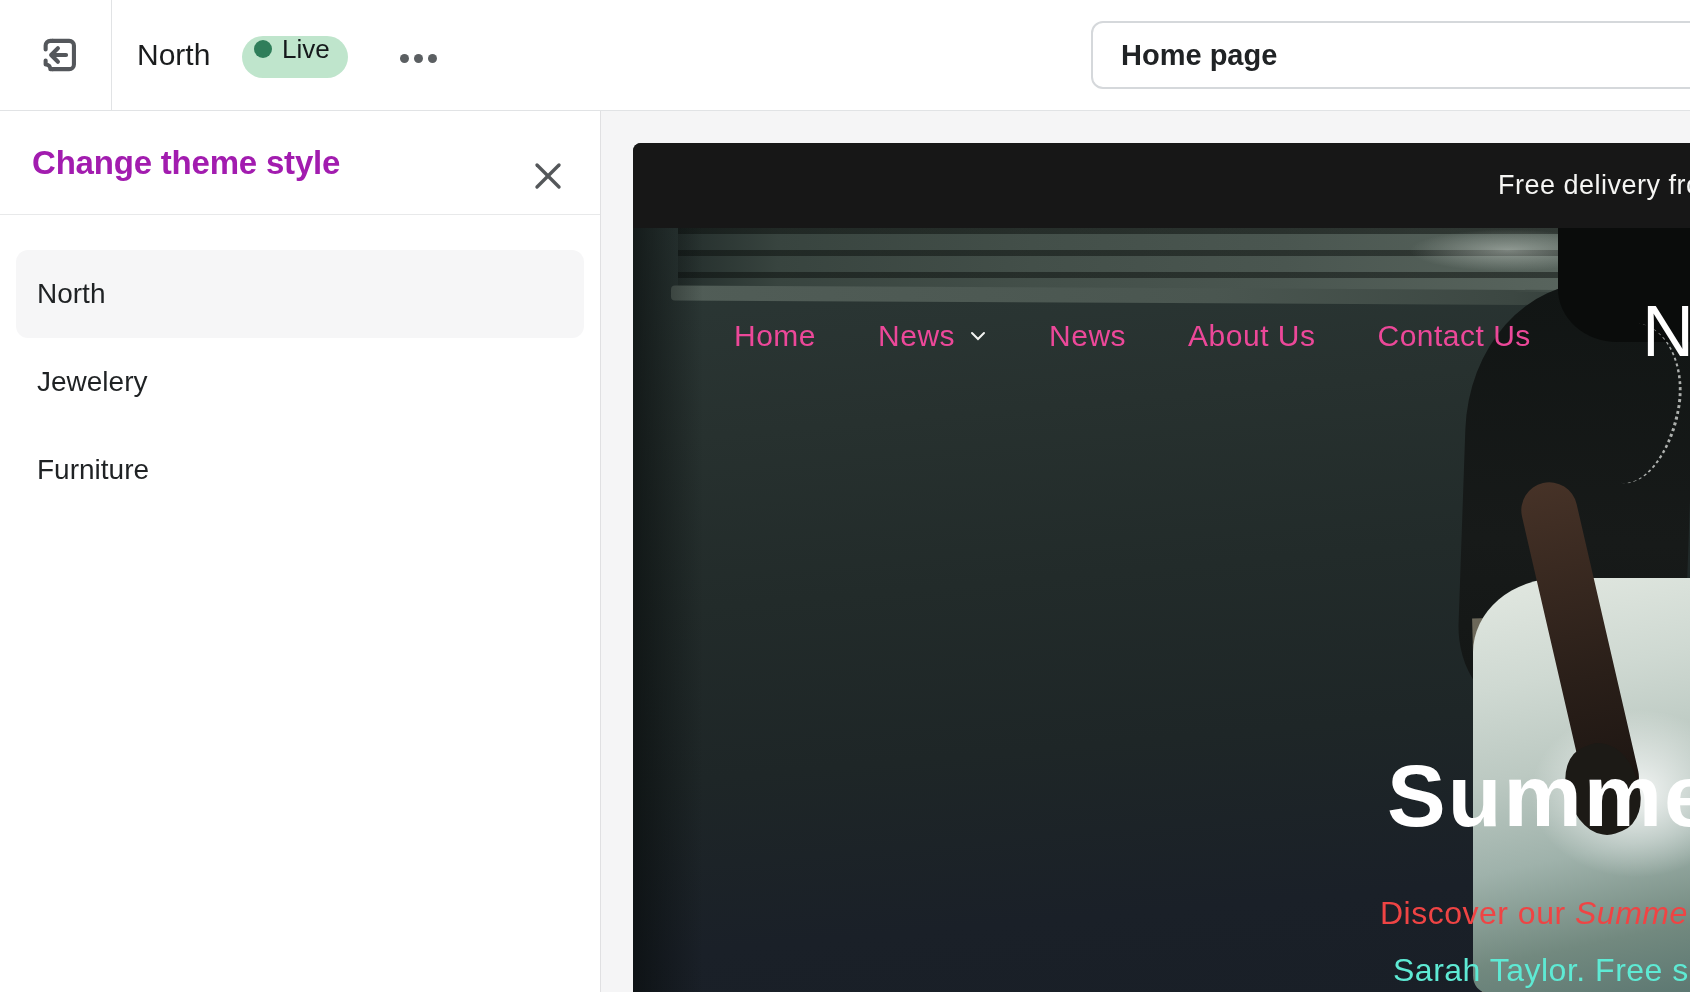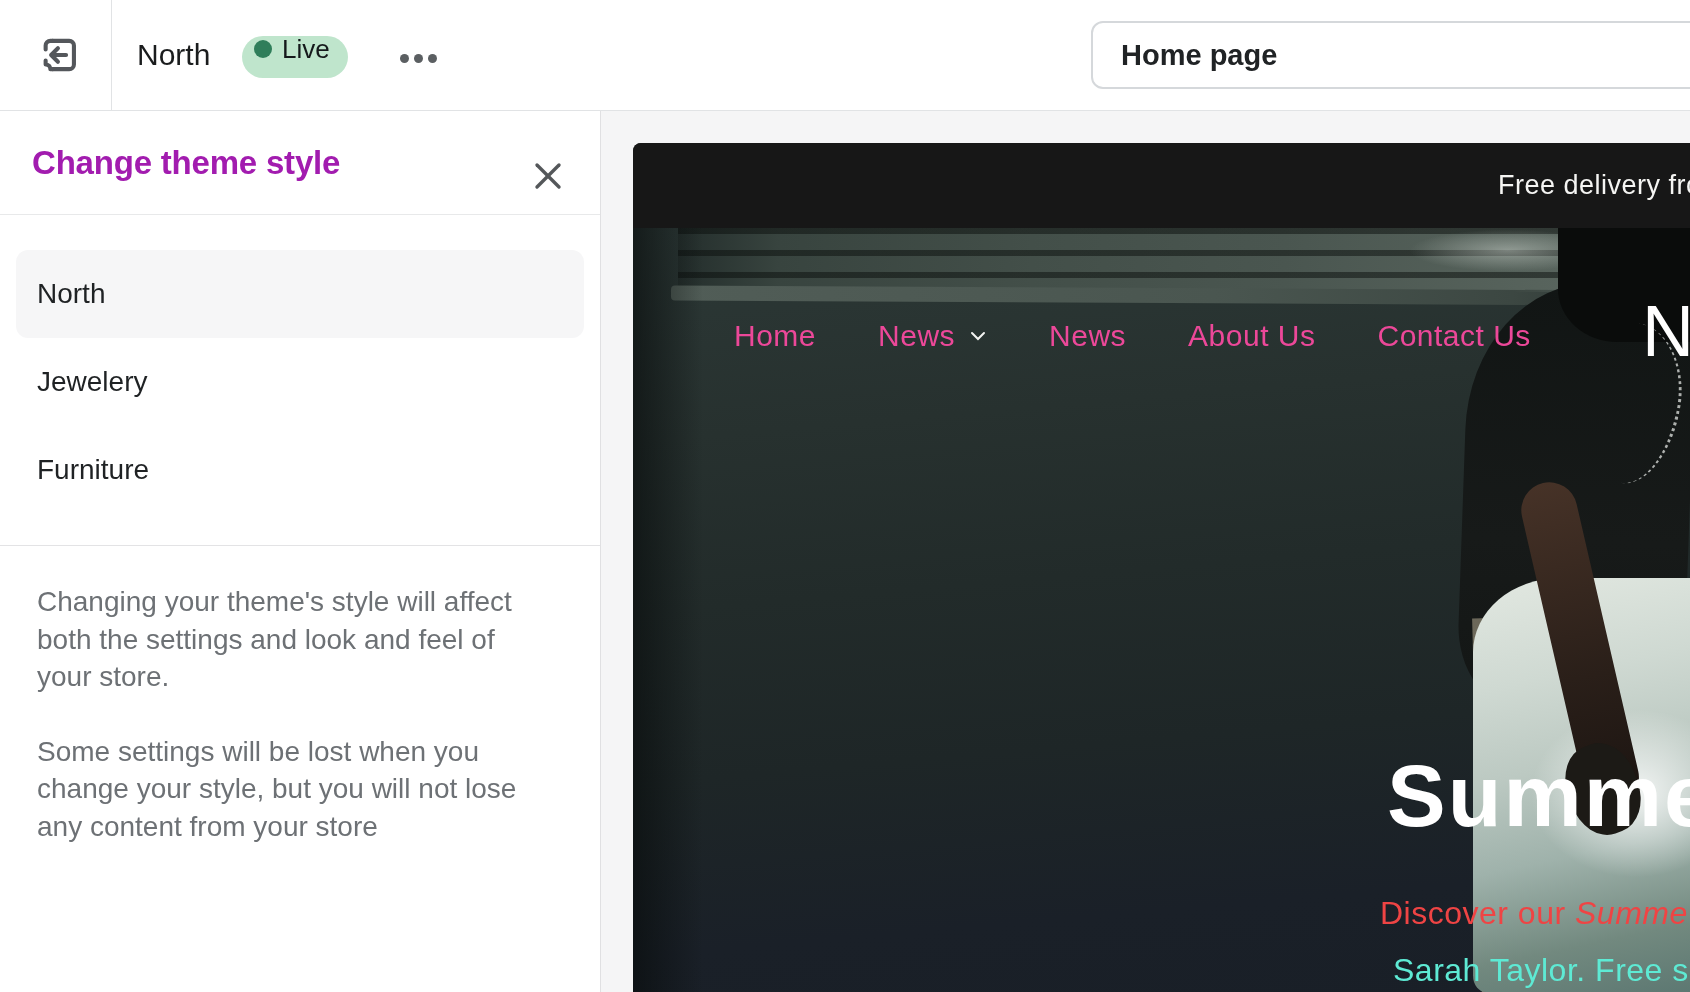--- a/index.html
+++ b/index.html
@@ -131,24 +131,20 @@
       </span>
     </button>
   </div>
 
   <div class="style-list">
     <div class="style-item selected">North</div>
     <div class="style-item">Jewelery</div>
     <div class="style-item">Furniture</div>
   </div>
 
-  <div class="panel-info">
-    <p>Changing your theme's style will affect both the settings and look and feel of your store.</p>
-    <p>Some settings will be lost when you change your style, but you will not lose any content from your store</p>
-  </div>
 </aside>
 
 <section class="preview">
   <div class="announce-bar">
     <span class="announce-text">Free delivery fro</span>
   </div>
 
   <div class="hero">
 
     <div class="ph ph-wall"></div>

